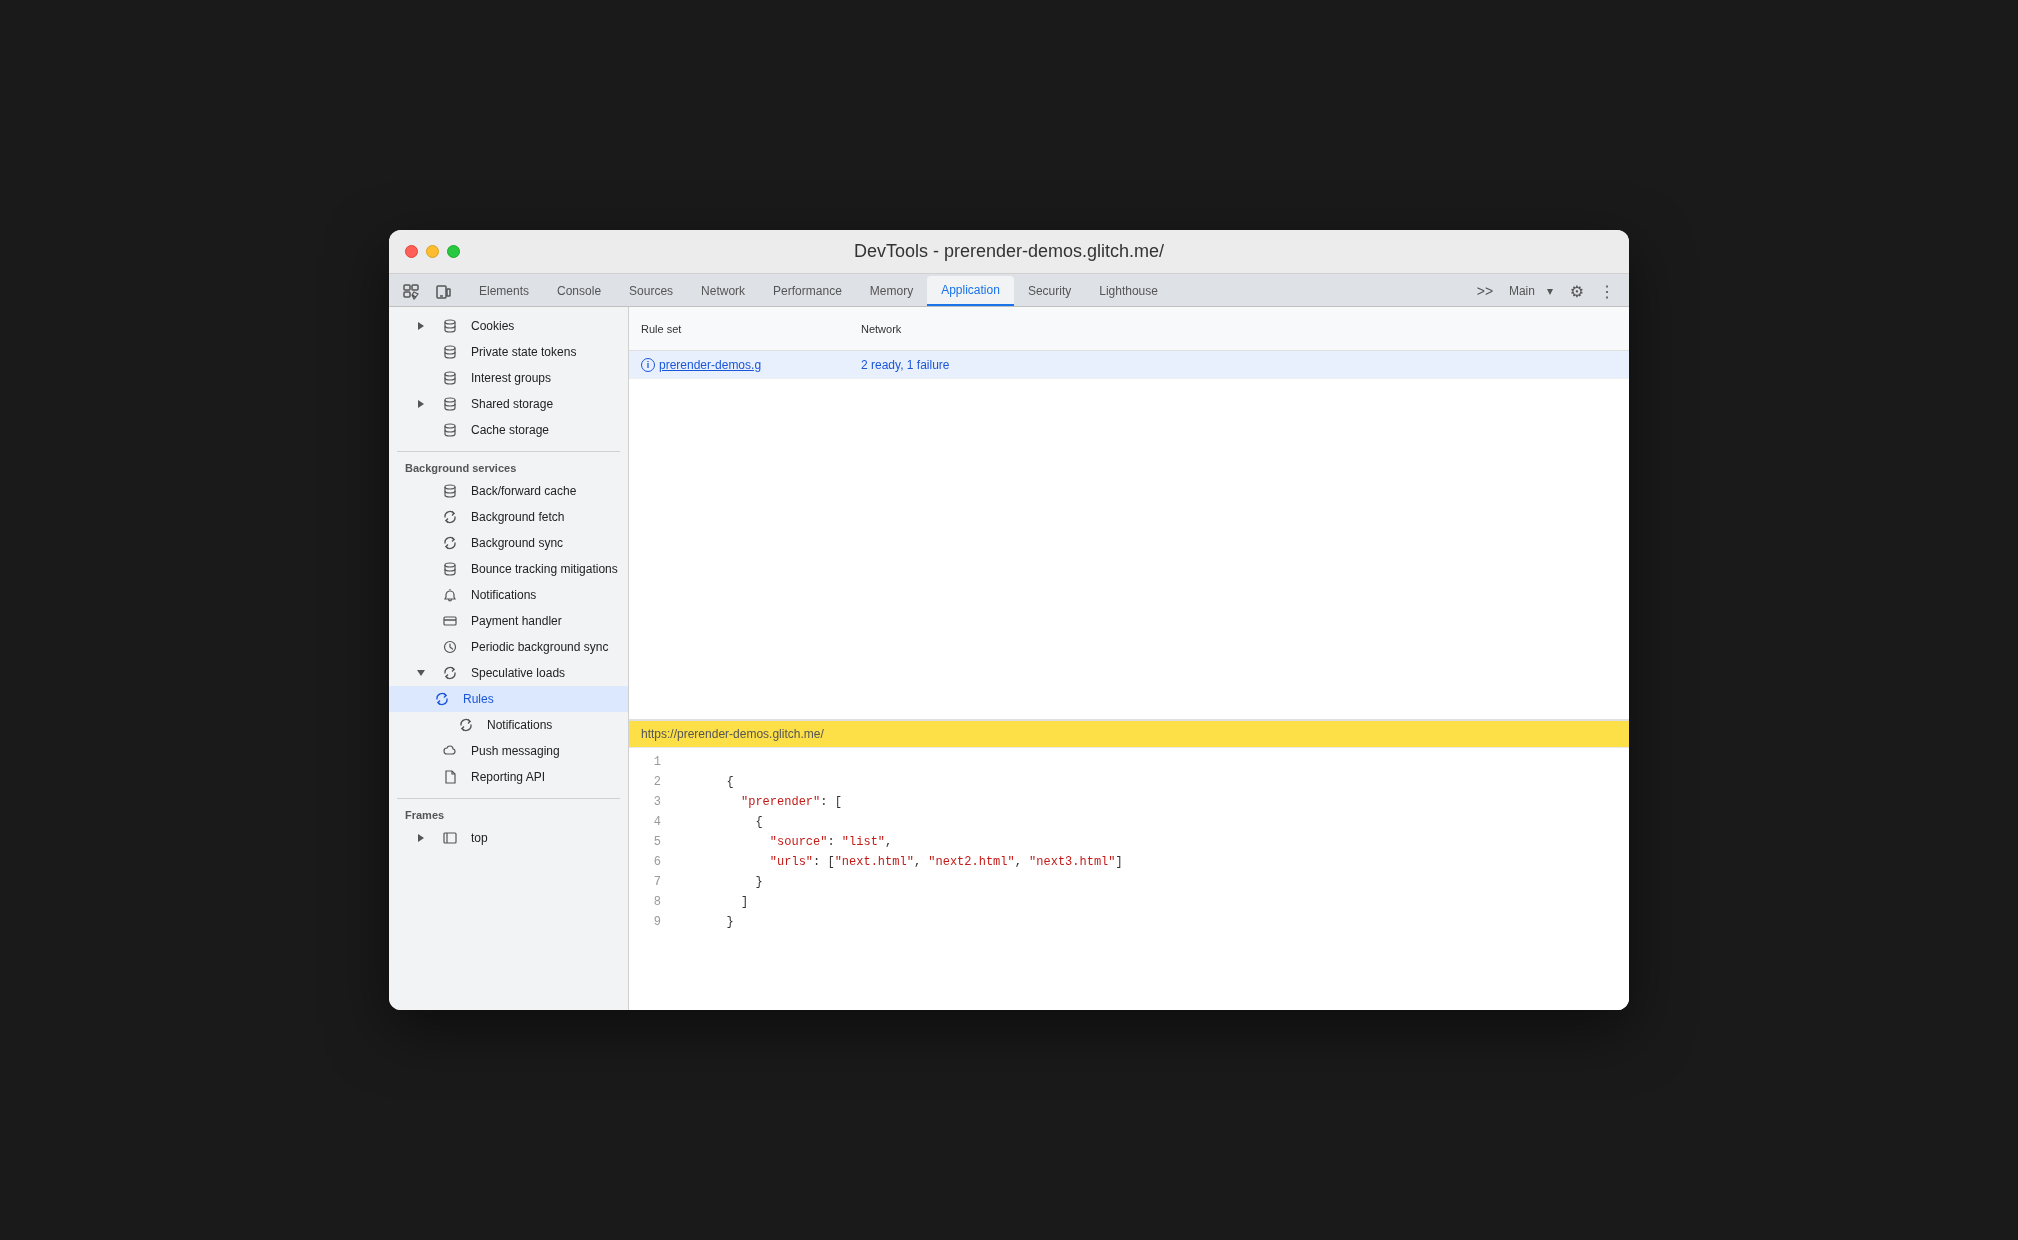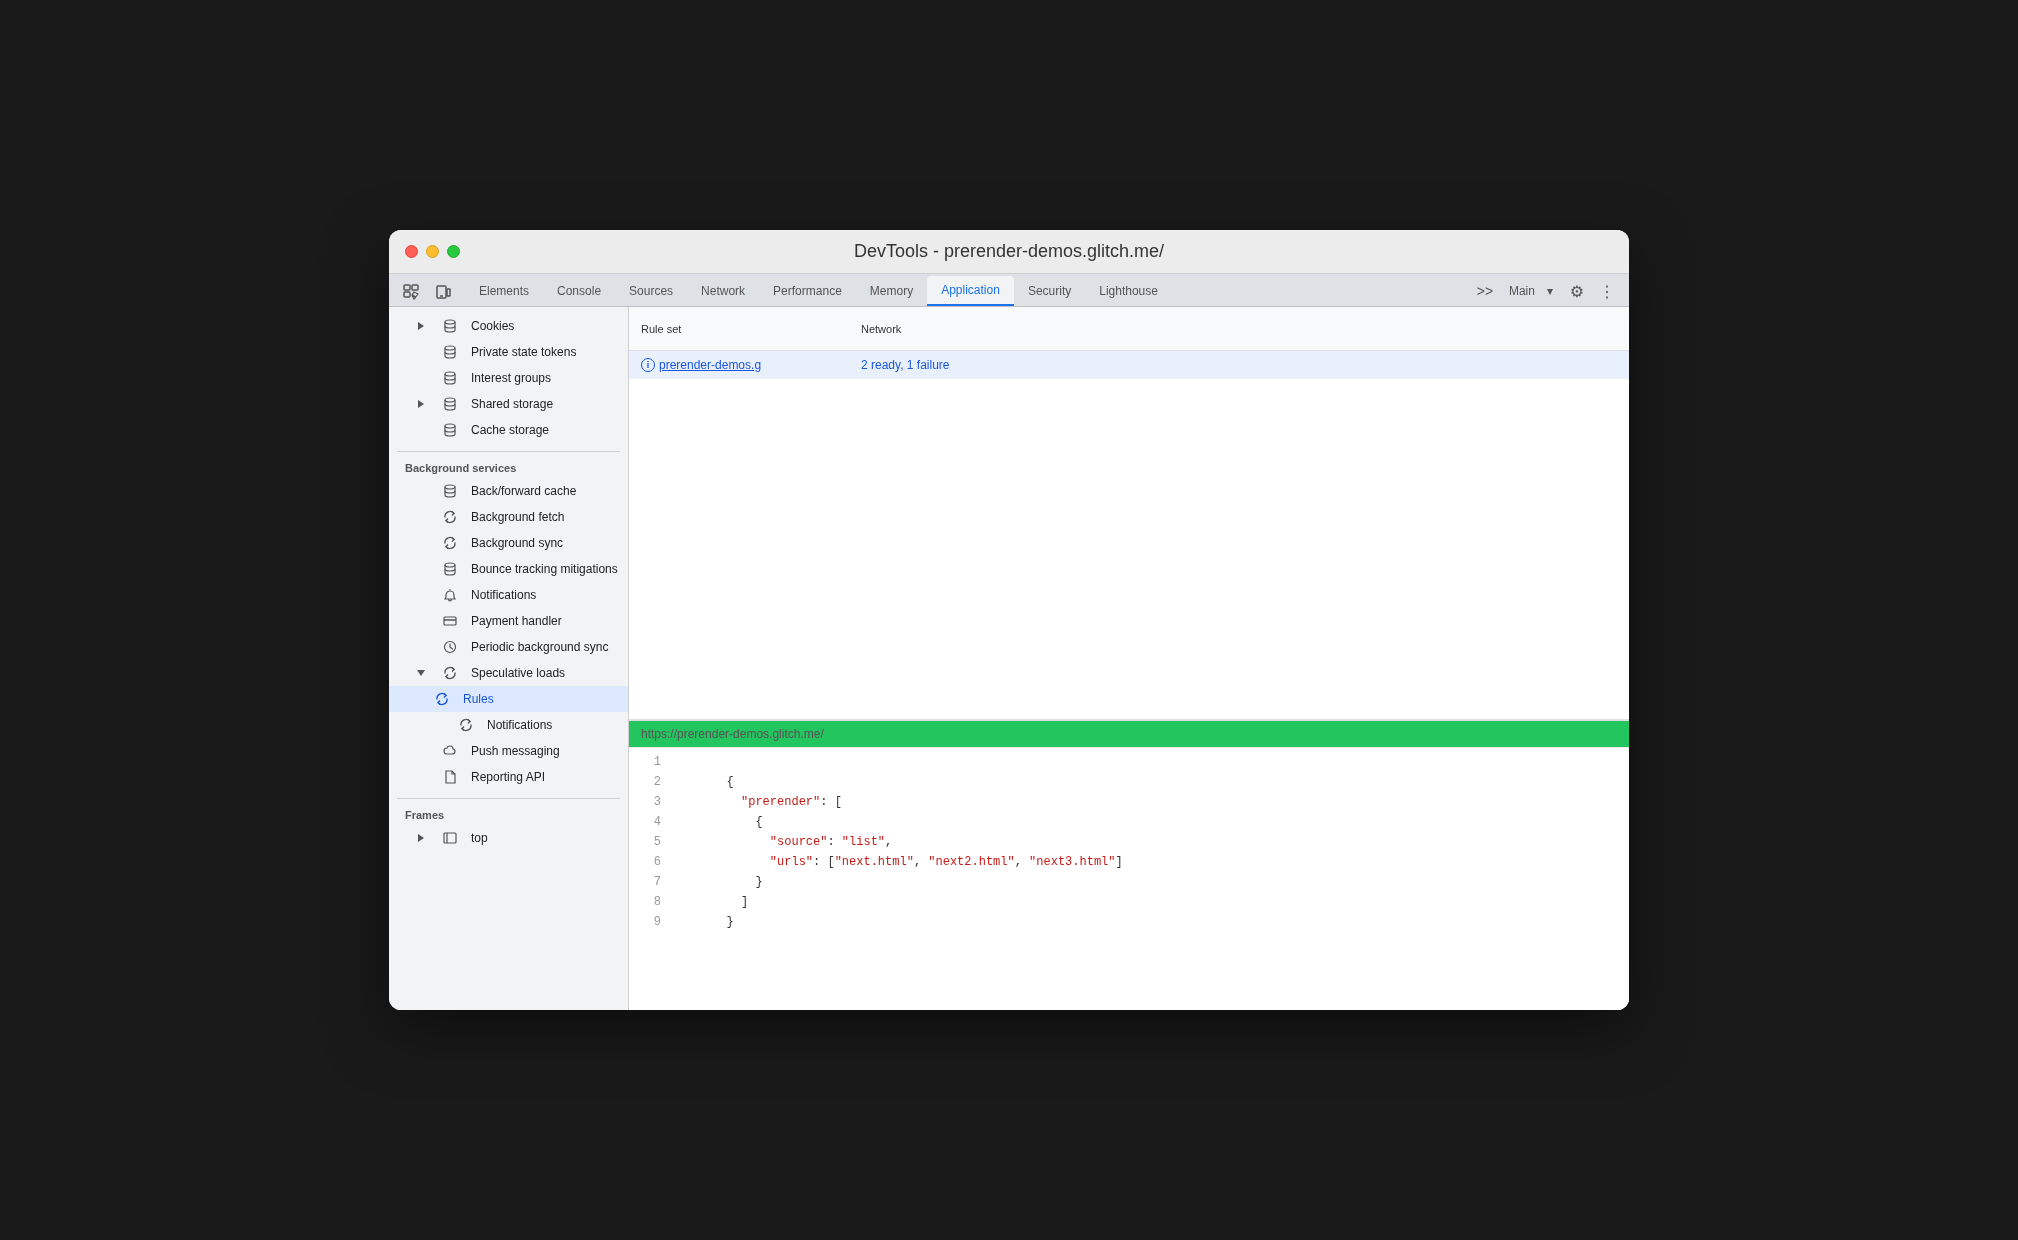--- a/index.html
+++ b/index.html
@@ -240,21 +240,21 @@
       height: 290px;
       display: flex;
       flex-direction: column;
       border-top: 1px solid #e0e0e0;
     }
     .url-bar {
       padding: 6px 12px;
       font-size: 12px;
       color: #555;
       border-bottom: 1px solid #e8e8e8;
-      background: #22c55e;
+      background: #fde047;
     }
     .code-area {
       flex: 1;
       overflow: auto;
       background: #fff;
       font-family: 'SFMono-Regular', Consolas, 'Liberation Mono', Menlo, monospace;
       font-size: 12px;
       padding: 4px 0;
     }
     .code-line {

